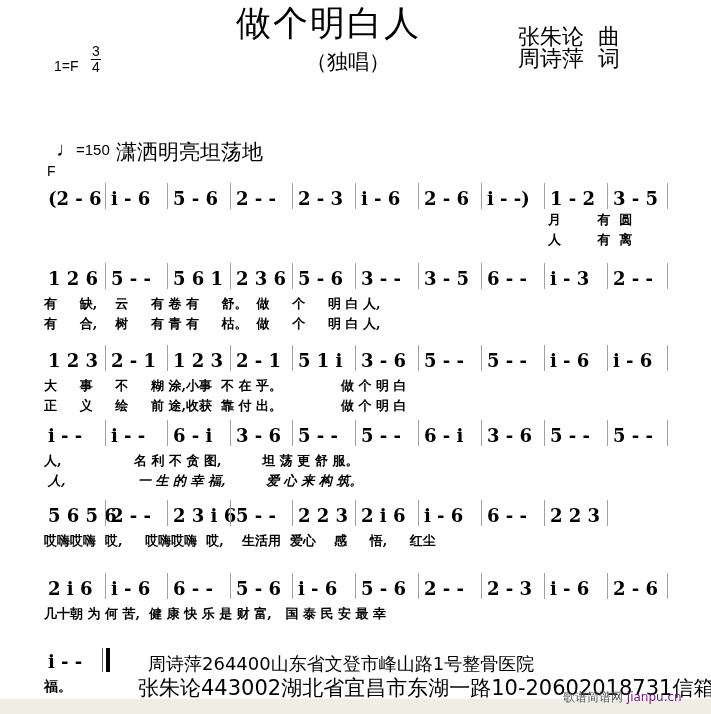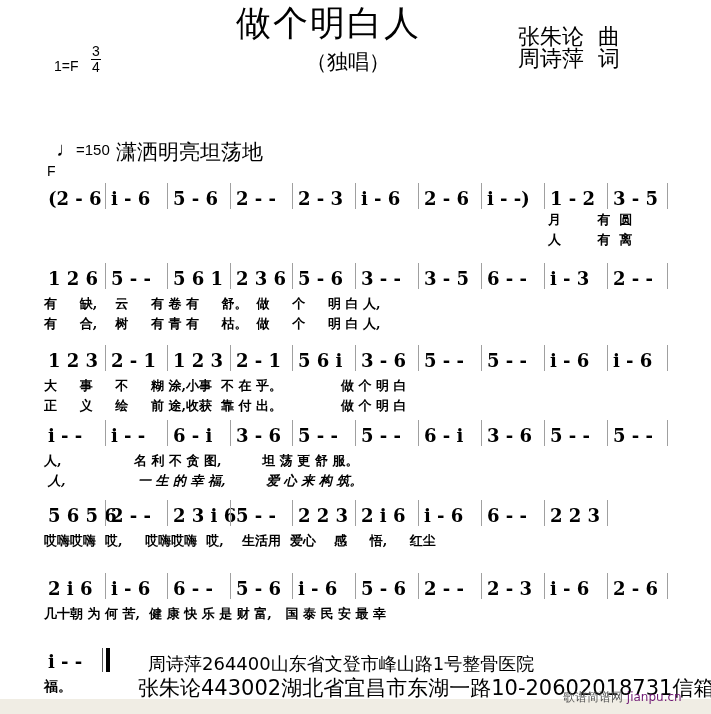--- a/index.html
+++ b/index.html
@@ -103,21 +103,21 @@
     <div class="lyric" style="left: 44px; top: 315px;">有     合,    树     有 青 有     枯。  做     个     明 白 人,</div>
     <div class="row" style="top: 345px;">
       <div class="measure" style="left: 6px;">1 2 3</div>
       <div class="bar" style="left: 63px;"></div>
       <div class="measure" style="left: 69px;">2 - 1</div>
       <div class="bar" style="left: 125px;"></div>
       <div class="measure" style="left: 131px;">1 2 3</div>
       <div class="bar" style="left: 188px;"></div>
       <div class="measure" style="left: 194px;">2 - 1</div>
       <div class="bar" style="left: 250px;"></div>
-      <div class="measure" style="left: 256px;">5 6 i</div>
+      <div class="measure" style="left: 256px;">5 1 i</div>
       <div class="bar" style="left: 313px;"></div>
       <div class="measure" style="left: 319px;">3 - 6</div>
       <div class="bar" style="left: 376px;"></div>
       <div class="measure" style="left: 382px;">5 - -</div>
       <div class="bar" style="left: 439px;"></div>
       <div class="measure" style="left: 445px;">5 - -</div>
       <div class="bar" style="left: 502px;"></div>
       <div class="measure" style="left: 508px;">i - 6</div>
       <div class="bar" style="left: 565px;"></div>
       <div class="measure" style="left: 571px;">i - 6</div>

